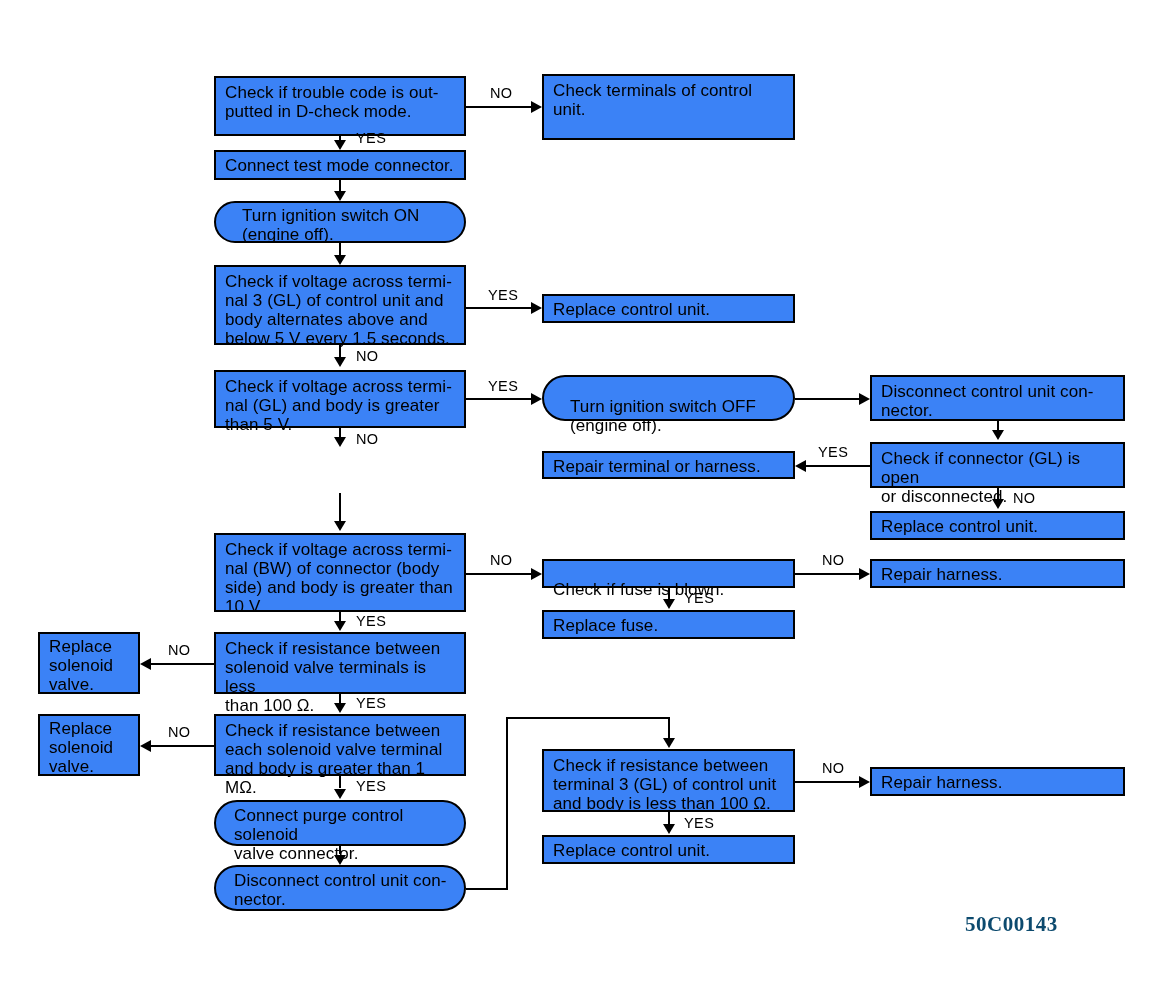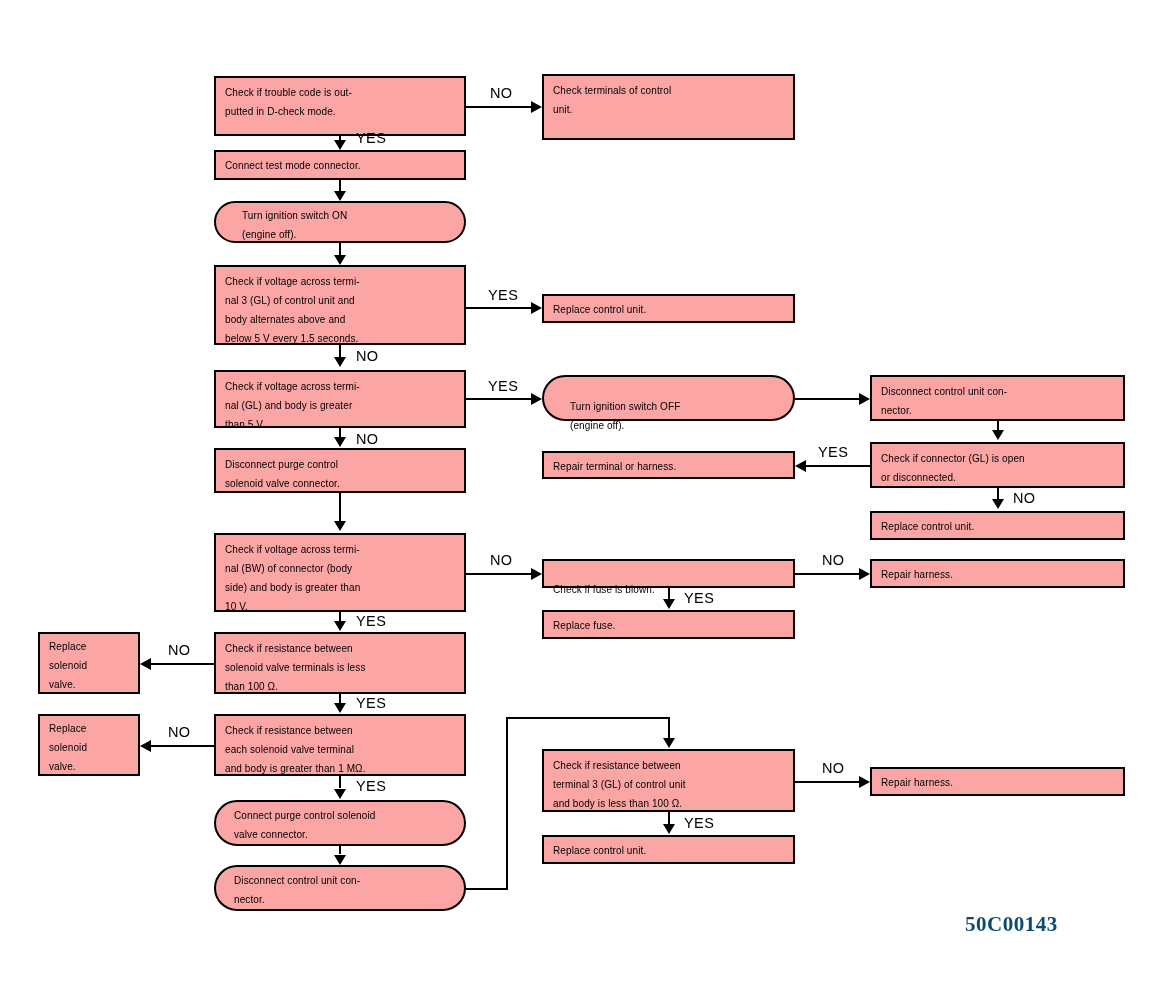--- a/index.html
+++ b/index.html
@@ -14,23 +14,23 @@
     height: 1007px;
     background: #ffffff;
     font-family: "Liberation Sans", "DejaVu Sans", sans-serif;
     overflow: hidden;
   }
   
   .node {
     position: absolute;
     box-sizing: border-box;
     border: 2px solid #000000;
-    background: #fca5a5;
+    background: #3b82f6;
     color: #000000;
-    font-size: 10px;
+    font-size: 17px;
     line-height: 19px;
     padding: 5px 8px 4px 9px;
     letter-spacing: 0.1px;
     white-space: pre-line;
   }
   .node.rounded {
     border-radius: 32px;
     padding-left: 26px;
   }
   
@@ -113,22 +113,20 @@
   <div class="node" style="left:870px; top:375px; width:255px; height:46px;">Disconnect control unit con-
 nector.</div>
 
   <div class="node" style="left:542px; top:451px; width:253px; height:28px; padding-top:4px;">Repair terminal or harness.</div>
 
   <div class="node" style="left:870px; top:442px; width:255px; height:46px;">Check if connector (GL) is open
 or disconnected.</div>
 
   <div class="node" style="left:870px; top:511px; width:255px; height:29px; padding-top:4px;">Replace control unit.</div>
 
-  <div class="node" style="left:214px; top:448px; width:252px; height:45px;">Disconnect purge control
-solenoid valve connector.</div>
 
   <div class="node" style="left:214px; top:533px; width:252px; height:79px;">Check if voltage across termi-
 nal (BW) of connector (body
 side) and body is greater than
 10 V.</div>
 
   <div class="node" style="left:542px; top:559px; width:253px; height:29px; padding-top:19px;">Check if fuse is blown.</div>
 
   <div class="node" style="left:870px; top:559px; width:255px; height:29px; padding-top:4px;">Repair harness.</div>
 

